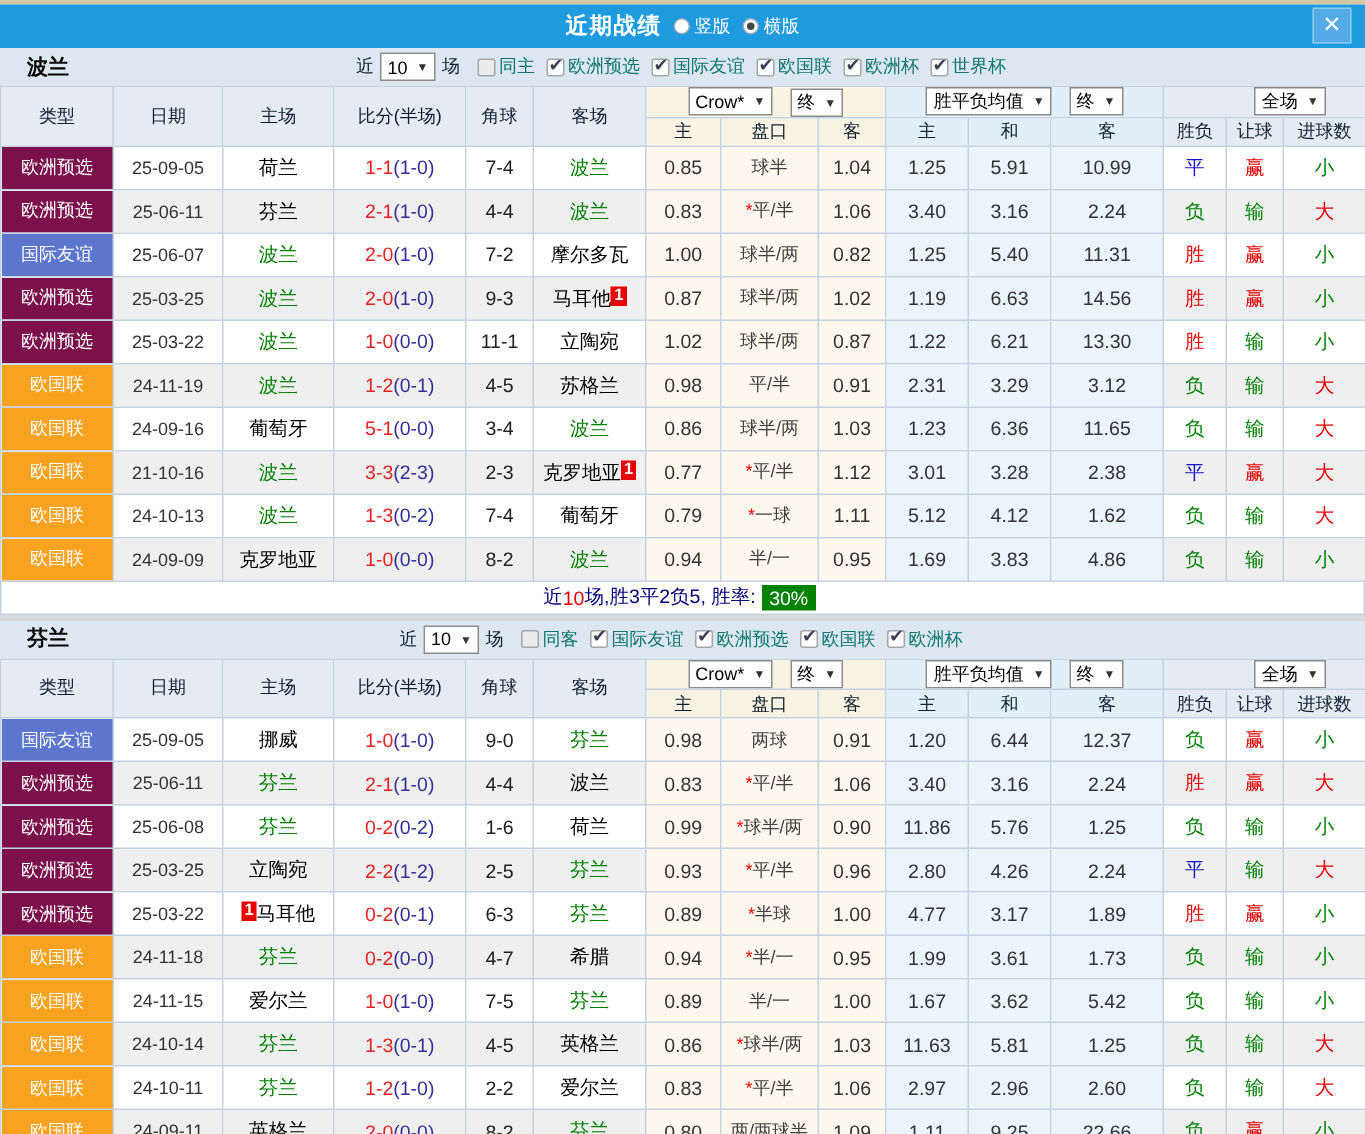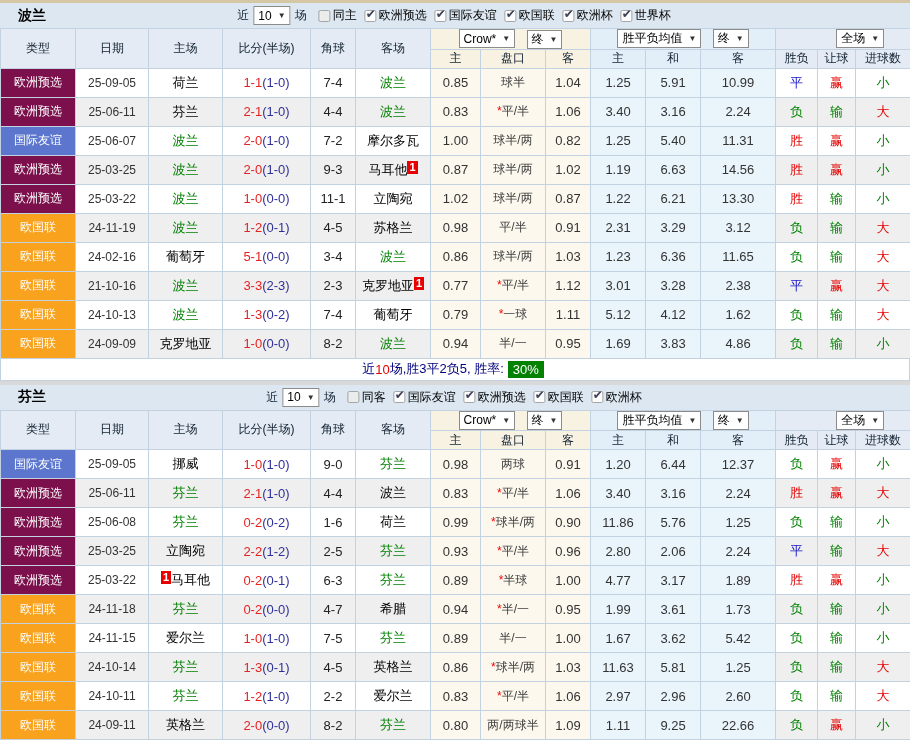--- a/index.html
+++ b/index.html
@@ -29,21 +29,21 @@
   .fake-select { display:inline-flex; align-items:center; background:#fff; border:1px solid #8b8b8b;
             padding:1px 4px; font-size:12px; color:#000; margin:0 4px; cursor:pointer; height:19px; }
   .fake-select .arr { font-size:8px; color:#333; margin-left:6px; }
   .cb-group { display:inline-flex; align-items:center; margin-left:6px; }
   .cb-item { display:inline-flex; align-items:center; margin-right:2px; cursor:pointer; }
   .cb { width:12px; height:12px; border:1px solid #a5a5a5; background:#ececec; border-radius:2px;
         display:inline-block; position:relative; margin:0 2px 0 6px; }
   .cb.checked { background:#fdfdfd; }
   .cb.checked::after { content:"\2714"; position:absolute; left:0px; top:-4px; font-size:12px;
         font-weight:bold; color:#3a3f55; }
-  .cb-label { font-size:12px; color:#000000; }
+  .cb-label { font-size:12px; color:#0f766e; }
 
   table { width:910px; border-collapse:collapse; table-layout:fixed; }
   th, td { border:1px solid #c3d2e1; text-align:center; overflow:hidden; white-space:nowrap; }
   thead th { background:#e4ebf4; font-weight:normal; font-size:12px; color:#102030; height:19px; }
   thead .g-crow { background:#f8f2e2; }
   thead .g-mean { background:#e3eff8; }
   thead .full-cell { text-align:right; padding-right:22px; }
 
   tbody td { height:29px; font-size:13px; color:#222; background:#fff; }
   tbody tr.stripe td { background:#efefef; }
@@ -68,20 +68,34 @@
   .sum-value { color:#0000ee; }
 
   .separator { height:4px; background:#d9d9d9; }
 </style>
 </head>
 <body>
 
 <div class="window">
   <div class="top-stripe"></div>
 
+  <div class="titlebar">
+    <span class="title">近期战绩</span>
+    <span class="radio-wrap">
+      <span class="radio"></span>
+      <span>竖版</span>
+    </span>
+    <span class="radio-wrap">
+      <span class="radio checked"></span>
+      <span>横版</span>
+    </span>
+    <span class="close-btn">
+      <span>✕</span>
+    </span>
+  </div>
 
   <div class="section">
     <div class="section-bar">
       <span class="team-name">波兰</span>
       <span class="filter">
         <span>近</span>
         <span class="fake-select">
           <span>10</span>
           <span class="arr">▼</span>
         </span>
@@ -278,21 +292,21 @@
             <td class="c-odds">0.91</td>
             <td class="c-mean">2.31</td>
             <td class="c-mean">3.29</td>
             <td class="c-mean">3.12</td>
             <td class="c-res" style="color: rgb(0, 128, 0);">负</td>
             <td class="c-res" style="color: rgb(0, 128, 0);">输</td>
             <td class="c-res" style="color: rgb(230, 0, 0);">大</td>
           </tr>
           <tr>
             <td class="c-type" style="background: rgb(248, 162, 30);">欧国联</td>
-            <td class="c-date">24-02-16</td>
+            <td class="c-date">24-09-16</td>
             <td class="c-team"><span class="team">葡萄牙</span></td>
             <td class="c-score"><span class="score">5-1</span><span class="half">(0-0)</span></td>
             <td class="c-corner">3-4</td>
             <td class="c-team"><span class="team self">波兰</span></td>
             <td class="c-odds">0.86</td>
             <td class="c-odds c-pan">球半/两</td>
             <td class="c-odds">1.03</td>
             <td class="c-mean">1.23</td>
             <td class="c-mean">6.36</td>
             <td class="c-mean">11.65</td>
@@ -515,21 +529,21 @@
             <td class="c-type" style="background: rgb(123, 16, 76);">欧洲预选</td>
             <td class="c-date">25-03-25</td>
             <td class="c-team"><span class="team">立陶宛</span></td>
             <td class="c-score"><span class="score">2-2</span><span class="half">(1-2)</span></td>
             <td class="c-corner">2-5</td>
             <td class="c-team"><span class="team self">芬兰</span></td>
             <td class="c-odds">0.93</td>
             <td class="c-odds c-pan"><span class="star">*</span>平/半</td>
             <td class="c-odds">0.96</td>
             <td class="c-mean">2.80</td>
-            <td class="c-mean">2.06</td>
+            <td class="c-mean">4.26</td>
             <td class="c-mean">2.24</td>
             <td class="c-res" style="color: rgb(20, 20, 204);">平</td>
             <td class="c-res" style="color: rgb(0, 128, 0);">输</td>
             <td class="c-res" style="color: rgb(230, 0, 0);">大</td>
           </tr>
           <tr>
             <td class="c-type" style="background: rgb(123, 16, 76);">欧洲预选</td>
             <td class="c-date">25-03-22</td>
             <td class="c-team"><span class="badge1">1</span><span class="team">马耳他</span></td>
             <td class="c-score"><span class="score">0-2</span><span class="half">(0-1)</span></td>

